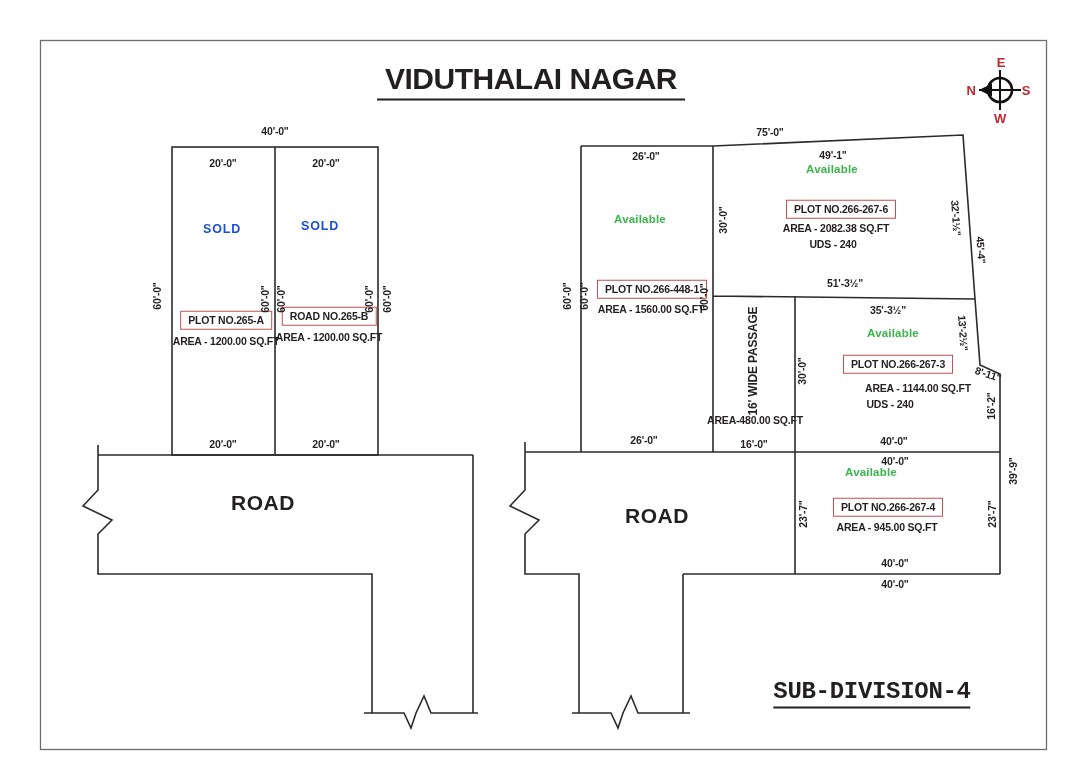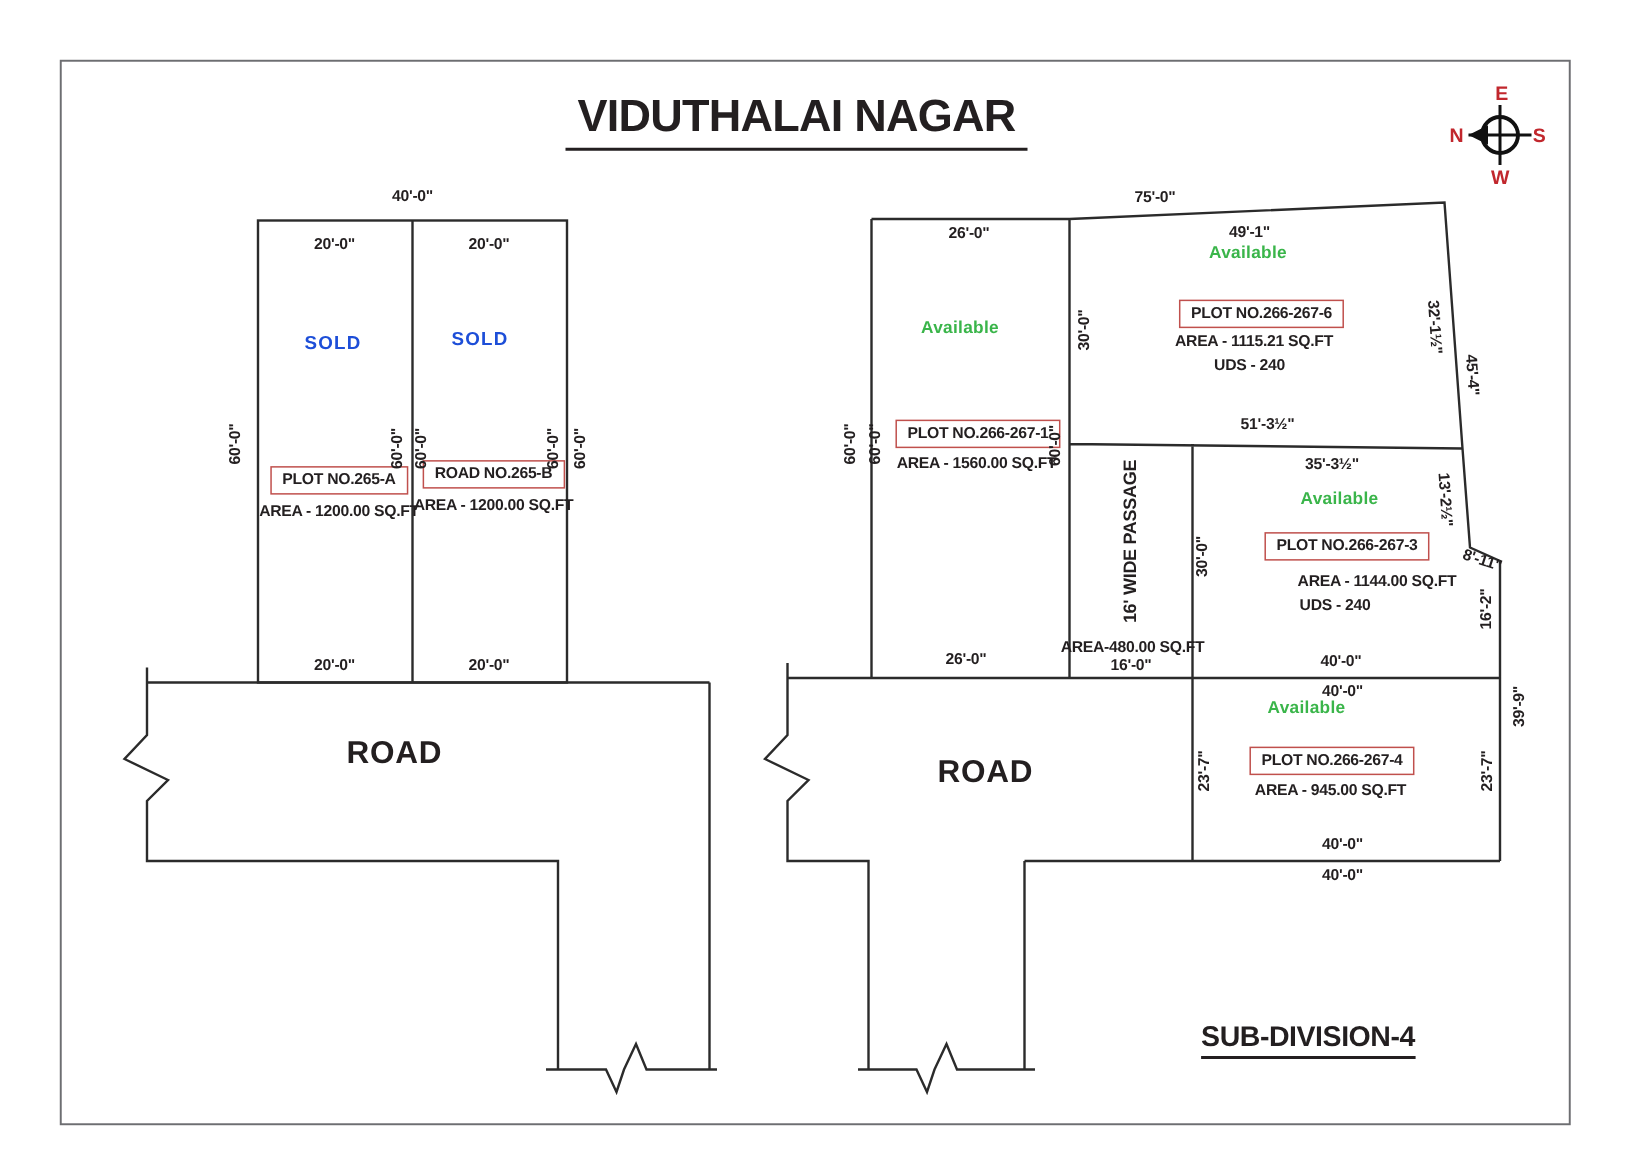--- a/index.html
+++ b/index.html
@@ -9,21 +9,21 @@
   .lbl{position:absolute;transform:translate(-50%,-50%);font-weight:bold;font-size:10.5px;
        color:#231f20;white-space:nowrap;letter-spacing:-0.2px;line-height:1;}
   .r90{transform:translate(-50%,-50%) rotate(-90deg);}
   .r86{transform:translate(-50%,-50%) rotate(86deg);}
   .r18{transform:translate(-50%,-50%) rotate(18deg);}
   .box{border:1.5px solid #c0504d;padding:3px 7px;background:#fff;}
   .sold{color:#1d4ed8;font-size:12.5px;letter-spacing:0.8px;}
   .avail{color:#3ab54a;font-size:11.5px;letter-spacing:0.2px;}
   .road{font-size:21px;letter-spacing:0.5px;}
   .title{font-size:30px;letter-spacing:-0.5px;border-bottom:2.5px solid #231f20;padding:0 8px 5px 8px;}
-  .sub{font-size:19px;letter-spacing:-0.3px;border-bottom:2px solid #231f20;padding-bottom:3px;}
+  .sub{font-size:24px;letter-spacing:-0.3px;border-bottom:2px solid #231f20;padding-bottom:3px;font-family:Liberation Mono, monospace;}
   .cletter{color:#c1272d;font-size:13px;}
 </style>
 </head>
 <body>
 
 <div id="canvas">
 
   <svg id="linework" width="1088" height="768">
 
     <rect x="40.5" y="28.5" width="1006" height="709" fill="none" stroke="#6d6e71" stroke-width="1.3"></rect>
@@ -72,39 +72,39 @@
   <div class="lbl r90" style="left:369px;top:287px">60'-0"</div>
   <div class="lbl r90" style="left:387px;top:287px">60'-0"</div>
 
   <div class="lbl road" style="left:263px;top:490px">ROAD</div>
   <div class="lbl road" style="left:657px;top:503px">ROAD</div>
 
   <div class="lbl" style="left:770px;top:120px">75'-0"</div>
 
   <div class="lbl" style="left:646px;top:144px">26'-0"</div>
   <div class="lbl avail" style="left:640px;top:208px">Available</div>
-  <div class="lbl box" style="left:652px;top:277px">PLOT NO.266-267-1</div>
+  <div class="lbl box" style="left:652px;top:277px">PLOT NO.266-448-1</div>
   <div class="lbl" style="left:651px;top:297px">AREA - 1560.00 SQ.FT</div>
   <div class="lbl" style="left:644px;top:428px">26'-0"</div>
   <div class="lbl r90" style="left:567px;top:284px">60'-0"</div>
   <div class="lbl r90" style="left:584px;top:284px">60'-0"</div>
   <div class="lbl r90" style="left:704px;top:285px">60'-0"</div>
 
   <div class="lbl" style="left:833px;top:143px">49'-1"</div>
   <div class="lbl avail" style="left:832px;top:158px">Available</div>
   <div class="lbl box" style="left:841px;top:197px">PLOT NO.266-267-6</div>
-  <div class="lbl" style="left:836px;top:216px">AREA - 1115.21 SQ.FT</div>
+  <div class="lbl" style="left:836px;top:216px">AREA - 2082.38 SQ.FT</div>
   <div class="lbl" style="left:833px;top:232px">UDS - 240</div>
   <div class="lbl r90" style="left:723px;top:208px">30'-0"</div>
   <div class="lbl r86" style="left:956px;top:206px">32'-1½"</div>
   <div class="lbl r86" style="left:981px;top:238px">45'-4"</div>
   <div class="lbl" style="left:845px;top:271px">51'-3½"</div>
 
   <div class="lbl r90" style="left:753px;top:349px;font-size:12px">16' WIDE PASSAGE</div>
-  <div class="lbl" style="left:755px;top:420px">AREA-480.00 SQ.FT</div>
+  <div class="lbl" style="left:755px;top:408px">AREA-480.00 SQ.FT</div>
   <div class="lbl" style="left:754px;top:432px">16'-0"</div>
 
   <div class="lbl" style="left:888px;top:298px">35'-3½"</div>
   <div class="lbl avail" style="left:893px;top:322px">Available</div>
   <div class="lbl box" style="left:898px;top:352px">PLOT NO.266-267-3</div>
   <div class="lbl" style="left:918px;top:376px">AREA - 1144.00 SQ.FT</div>
   <div class="lbl" style="left:890px;top:392px">UDS - 240</div>
   <div class="lbl r90" style="left:802px;top:359px">30'-0"</div>
   <div class="lbl" style="left:894px;top:429px">40'-0"</div>
   <div class="lbl r86" style="left:963px;top:321px">13'-2½"</div>

